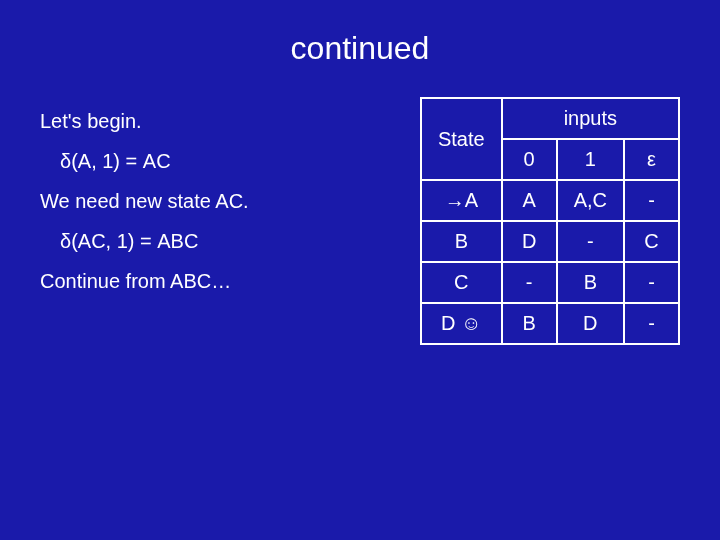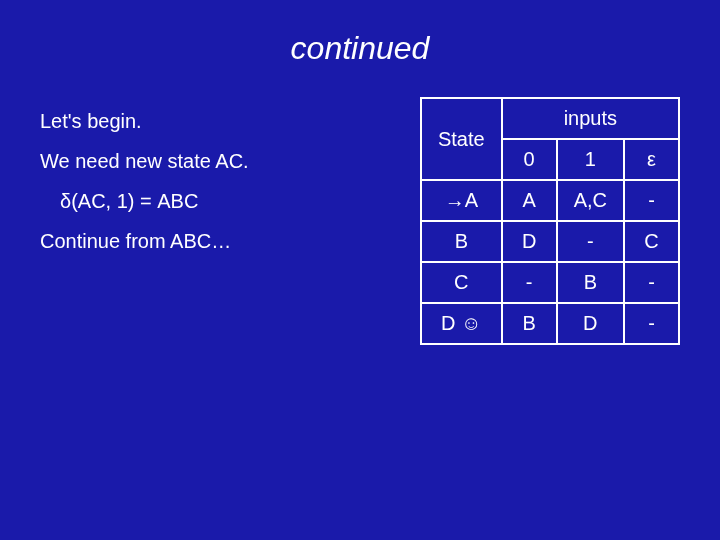--- a/index.html
+++ b/index.html
@@ -20,21 +20,20 @@
       flex-direction: column;
       padding: 30px 40px;
     }
 
     .title {
       text-align: center;
       font-size: 32px;
       font-weight: normal;
       color: white;
       margin-bottom: 30px;
-      font-style: italic;
     }
 
     .content {
       display: flex;
       flex-direction: row;
       gap: 30px;
       align-items: flex-start;
     }
 
     .text-block {
@@ -76,20 +75,21 @@
   </style>
 </head>
 <body>
 
 <div class="page">
   <div class="title">continued</div>
   <div class="content">
     <div class="text-block">
 
     <span class="line">Let's begin.</span>
+        <span class="line indented">δ(A, 1) = AC</span>
         <span class="line">We need new state AC.</span>
         <span class="line indented">δ(AC, 1) = ABC</span>
         <span class="line">Continue from ABC…</span>
       </div>
     <div class="table-container">
       <table>
         <thead>
           <tr>
             <td rowspan="2" style="vertical-align:middle;">State</td>
             <td colspan="3" class="inputs-header">inputs</td>

